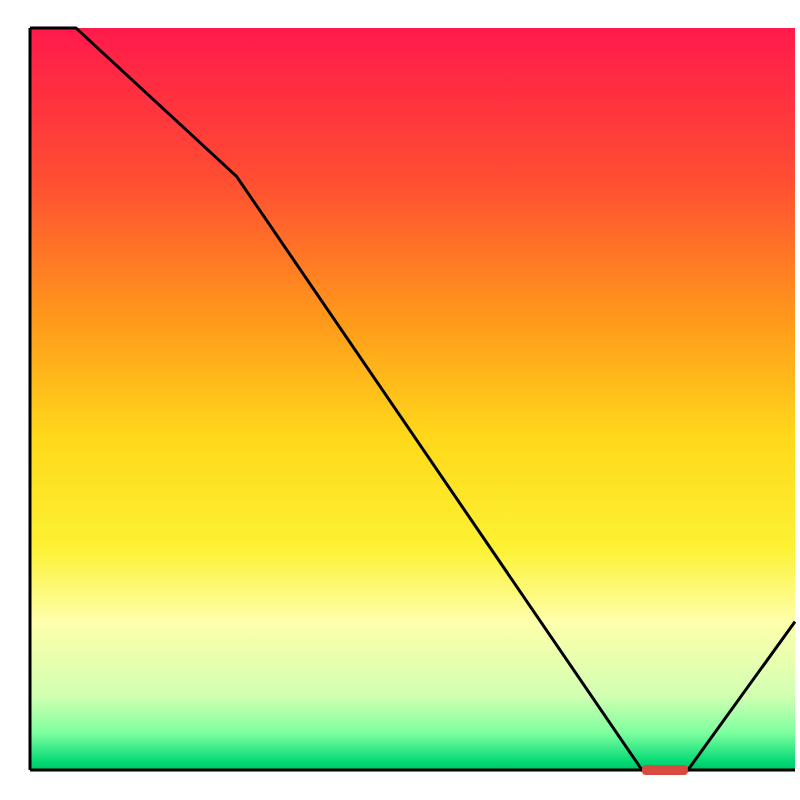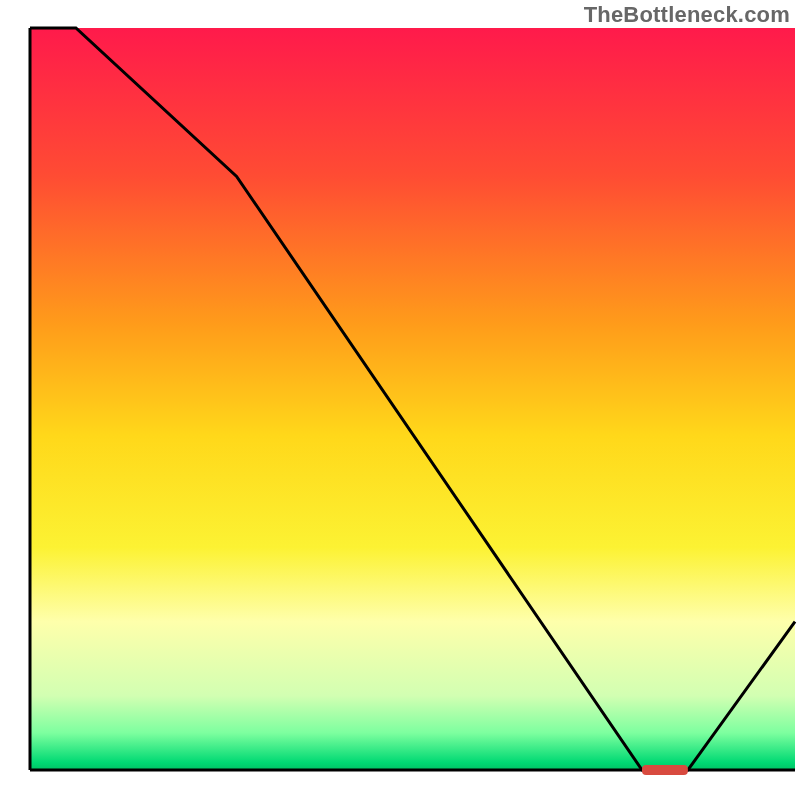--- a/index.html
+++ b/index.html
@@ -28,21 +28,20 @@
   svg {
     position: absolute;
     top: 0;
     left: 0;
   }
 </style>
 </head>
 <body>
 
 <div class="wrap">
-  <div class="attribution">TheBottleneck.com</div>
 
   <svg id="chart-svg" width="800" height="800" viewBox="0 0 800 800">
     <defs>
       <linearGradient id="bg-grad" x1="0" y1="0" x2="0" y2="1">
           <stop offset="0%" stop-color="#ff1a4b"></stop>
           <stop offset="20%" stop-color="#ff4c33"></stop>
           <stop offset="40%" stop-color="#ff9c1a"></stop>
           <stop offset="55%" stop-color="#ffd81a"></stop>
           <stop offset="70%" stop-color="#fcf233"></stop>
           <stop offset="80%" stop-color="#feffab"></stop>

